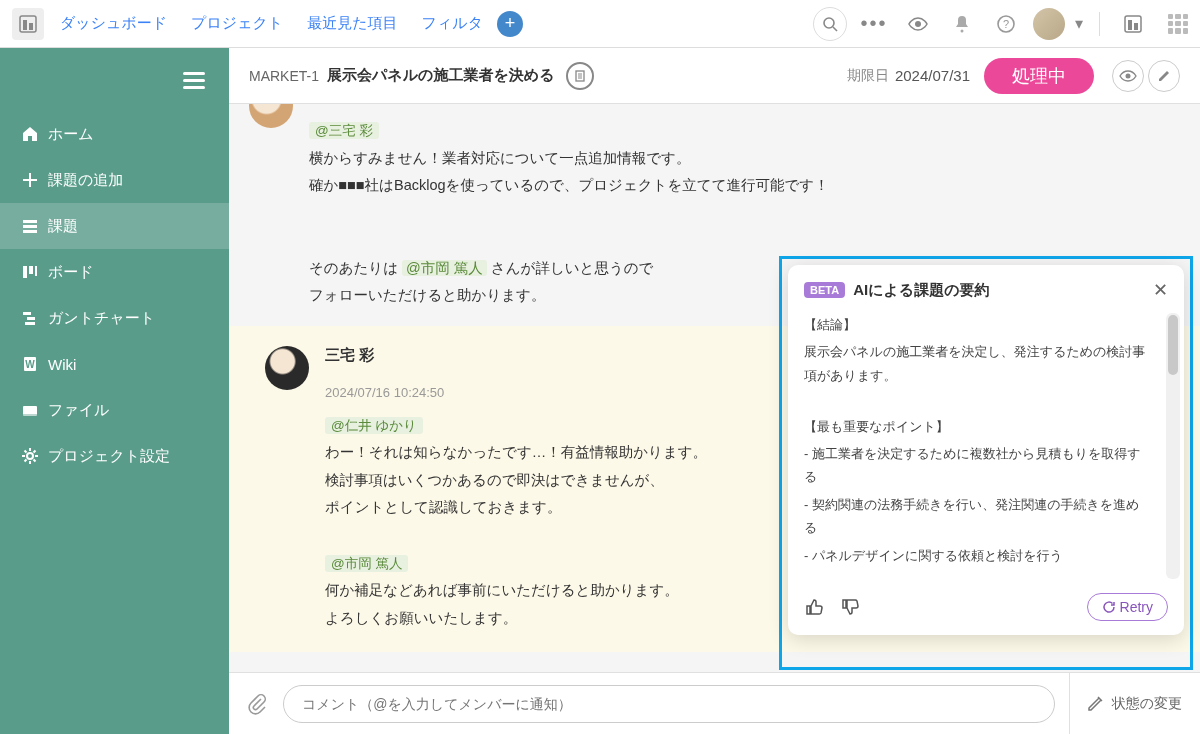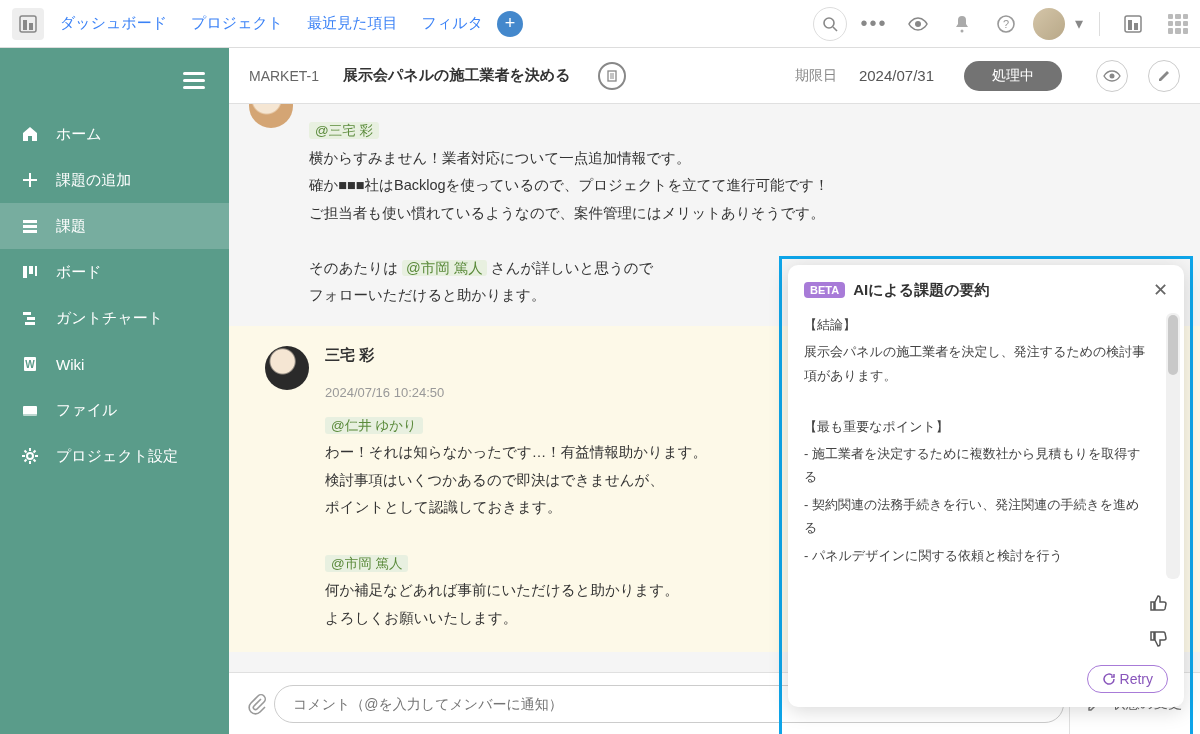--- a/index.html
+++ b/index.html
@@ -20,36 +20,36 @@
 .tb-apps { width: 20px; height: 20px; display: grid; grid-template-columns: repeat(3,1fr); gap: 2px; margin-left: 8px; cursor: pointer; }
 .tb-apps i { background: #bbb; border-radius: 1px; }
 
 
 .layout { display: flex; height: calc(100% - 48px); }
 
 
 .sidebar { width: 229px; background: #5a9c8a; color: #fff; display: flex; flex-direction: column; padding-top: 12px; }
 .sb-hamburger { align-self: flex-end; margin: 8px 24px 18px; cursor: pointer; }
 .sb-hamburger div { width: 22px; height: 3px; background: #fff; margin: 4px 0; border-radius: 2px; }
-.sb-item { display: flex; align-items: center; gap: 16px; padding: 13px 20px; font-size: 15px; cursor: pointer; }
+.sb-item { display: flex; align-items: center; gap: 8px; padding: 13px 20px; font-size: 15px; cursor: pointer; }
 .sb-item.active { background: rgba(255,255,255,0.18); }
 .sb-icon { width: 20px; height: 20px; display: flex; align-items: center; justify-content: center; }
 
 
 .main { flex: 1; display: flex; flex-direction: column; background: #f5f5f5; position: relative; }
 
 
-.issue-header { height: 56px; background: #fff; border-bottom: 1px solid #e0e0e0; display: flex; align-items: center; padding: 0 20px; gap: 16px; }
+.issue-header { height: 56px; background: #fff; border-bottom: 1px solid #e0e0e0; display: flex; align-items: center; padding: 0 20px; }
 .issue-key { color: #666; font-size: 14px; margin-right: 8px; }
 .issue-title { font-weight: bold; font-size: 15px; }
 .ih-doc { margin-left: 12px; width: 28px; height: 28px; border: 2px solid #888; border-radius: 50%; display: flex; align-items: center; justify-content: center; cursor: pointer; }
 .ih-spacer { flex: 1; }
 .ih-due-label { color: #888; font-size: 14px; margin-right: 6px; }
 .ih-due-date { color: #555; font-size: 15px; margin-right: 14px; }
-.ih-status { background: #737373; color: #fff; padding: 6px 28px; border-radius: 18px; font-size: 14px; margin-right: 14px; cursor: pointer; }
+.ih-status { background: #ec4899; color: #fff; padding: 6px 28px; border-radius: 18px; font-size: 18px; margin-right: 14px; cursor: pointer; }
 .ih-circ { width: 32px; height: 32px; border: 1px solid #ccc; border-radius: 50%; display: flex; align-items: center; justify-content: center; color: #888; margin-left: 4px; cursor: pointer; }
 
 
 .comments { flex: 1; overflow-y: auto; padding: 0 20px; position: relative; }
 .comment { display: flex; padding: 16px 0; }
 .comment-avatar { width: 44px; height: 44px; border-radius: 50%; margin-right: 16px; flex-shrink: 0; }
 .av1 { background: radial-gradient(circle at 40% 35%, #f5e6d3 35%, #d4a574 40%); }
 .av2 { background: radial-gradient(circle at 40% 35%, #f5e6d3 30%, #2a2a2a 35%); }
 .comment-body { flex: 1; }
 .comment-author { font-weight: bold; font-size: 15px; color: #333; }
@@ -64,26 +64,26 @@
 .ai-popup { width: 396px; background: #fff; border-radius: 10px; box-shadow: 0 4px 20px rgba(0,0,0,0.15); display: flex; flex-direction: column; }
 .ai-header { display: flex; align-items: center; padding: 14px 16px 8px; }
 .ai-beta { background: #a87bd8; color: #fff; font-size: 11px; font-weight: bold; padding: 2px 6px; border-radius: 4px; margin-right: 8px; }
 .ai-title { font-weight: bold; font-size: 15px; color: #333; flex: 1; }
 .ai-close { cursor: pointer; color: #666; font-size: 18px; }
 .ai-body-wrap { display: flex; }
 .ai-body { padding: 4px 16px 12px 16px; font-size: 13px; line-height: 1.8; color: #444; flex: 1; }
 .ai-body p { margin-bottom: 4px; }
 .ai-scrollbar { width: 14px; background: #f0f0f0; border-radius: 6px; margin: 4px 4px 4px 0; position: relative; }
 .ai-scrollbar-thumb { position: absolute; top: 2px; left: 2px; right: 2px; height: 60px; background: #c8c8c8; border-radius: 5px; }
-.ai-footer { display: flex; align-items: flex-end; padding: 10px 16px 14px; gap: 16px; flex-direction: column; }
+.ai-footer { display: flex; align-items: center; padding: 10px 16px 14px; gap: 16px; }
 .ai-fb { cursor: pointer; color: #555; }
 .ai-retry { margin-left: auto; border: 1px solid #a87bd8; color: #8855bb; padding: 5px 14px; border-radius: 16px; font-size: 14px; cursor: pointer; display: flex; align-items: center; gap: 4px; }
 
 
-.comment-bar { height: 62px; background: #fff; border-top: 1px solid #e0e0e0; display: flex; align-items: center; padding: 0 18px; gap: 5px; }
+.comment-bar { height: 62px; background: #fff; border-top: 1px solid #e0e0e0; display: flex; align-items: center; padding: 0 18px; gap: 14px; }
 .cb-attach { color: #999; font-size: 22px; cursor: pointer; }
 .cb-input { flex: 1; border: 1px solid #ccc; border-radius: 20px; padding: 10px 18px; font-size: 14px; color: #999; }
 .cb-status { display: flex; align-items: center; gap: 8px; color: #666; font-size: 14px; cursor: pointer; padding-left: 16px; border-left: 1px solid #e0e0e0; height: 100%; }
 
 svg { display: block; }
 </style>
 </head>
 <body>
 
 <div class="topbar">
@@ -268,21 +268,21 @@
     <div class="comments">
 
       <div class="comment" style="padding-top:0;">
         <div class="comment-avatar av1" style="margin-top:-20px;"></div>
         <div class="comment-body">
           <div class="comment-time" style="margin-top:-14px;">2024/07/16 10:20:28</div>
           <div class="comment-text">
             <span class="mention">@三宅 彩</span><br>
             <span>横からすみません！業者対応について一点追加情報です。</span><br>
             <span>確か■■■社はBacklogを使っているので、プロジェクトを立てて進行可能です！</span><br>
-            <span>ご担当者も使い慣れているようなので、案件管理にはメリットありそうです。</span><br><br>
+            <br><br>
             <span>そのあたりは </span><span class="mention-inline">@市岡 篤人</span><span> さんが詳しいと思うので</span><br>
             <span>フォローいただけると助かります。</span>
           </div>
         </div>
       </div>
 
       <div class="comment highlighted">
         <div class="comment-avatar av2"></div>
         <div class="comment-body">
           <div class="comment-author">三宅 彩</div>

